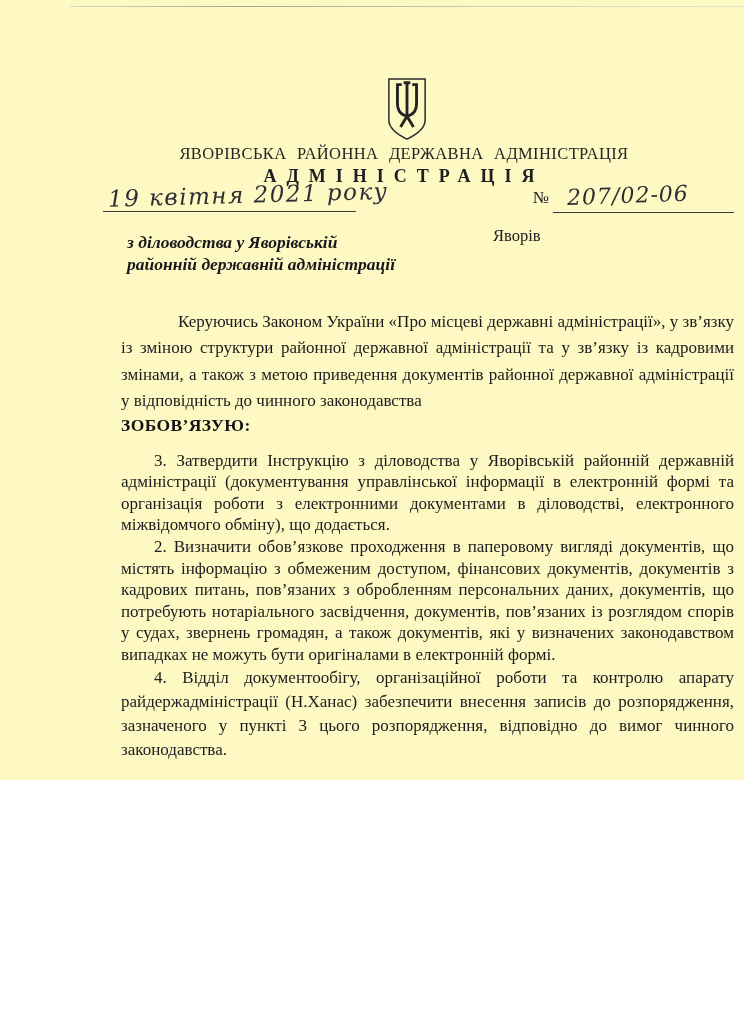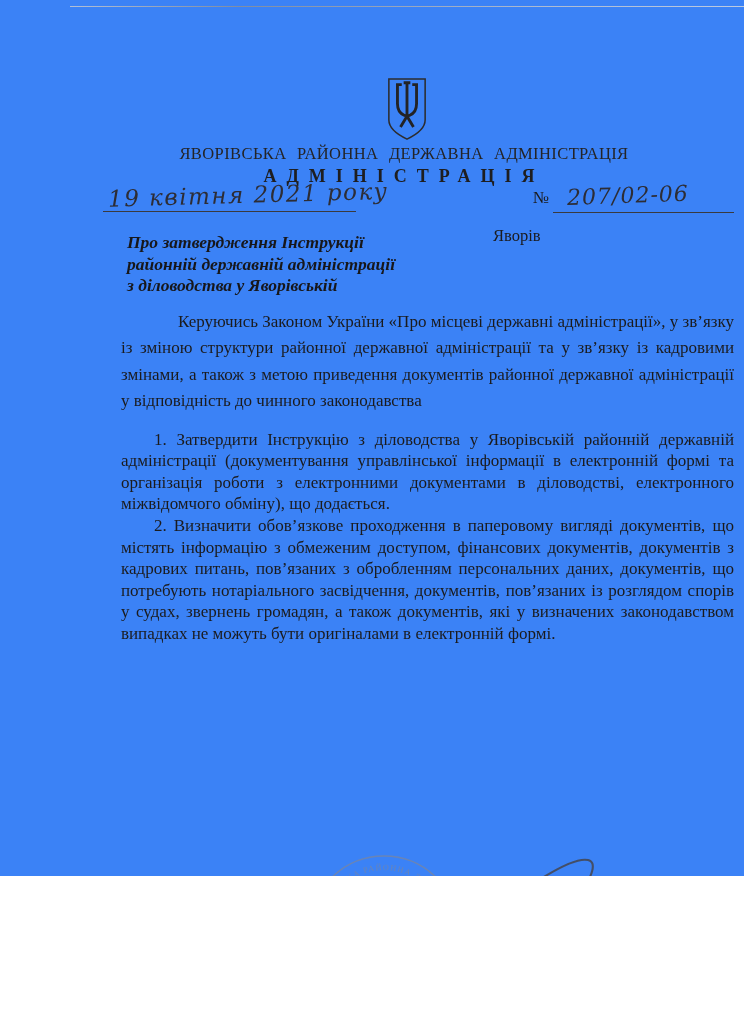--- a/index.html
+++ b/index.html
@@ -1,18 +1,18 @@
 <!DOCTYPE html>
 <html><head>
 <meta charset="utf-8">
 <style>
   html,body{margin:0;padding:0;background:#ffffff;}
   .page{
-    position:relative;width:744px;height:876px;margin:0 auto;
-    background:#3b82f6;overflow:hidden;
+    position:relative;width:744px;height:780px;margin:0 auto;
+    background:#fef9c3;overflow:hidden;
     font-family:"Liberation Serif", serif;color:#1b1b1d;
   }
   .scan-line-top{
     position:absolute;top:6px;left:70px;right:0;height:1px;
     background:linear-gradient(to right,#cfcfcf,#8f8f8f 25%,#c9c9c9 70%,#dcdcdc);
     opacity:.8;
   }
   .emblem{position:absolute;left:386px;top:76px;width:42px;height:67px;}
   .org-name{
     position:absolute;left:90px;top:144px;width:628px;text-align:center;
@@ -73,29 +73,30 @@
   <div class="doc-type">АДМІНІСТРАЦІЯ</div>
 
   <div class="hand hand-date">19 квітня 2021 року</div>
   <div class="date-underline"></div>
   <div class="place">Яворів</div>
   <div class="num-label">№</div>
   <div class="hand hand-number">207/02-06</div>
   <div class="num-underline"></div>
 
   <div class="subject">
-    <div>Про затвердження Інструкції</div>
+    <div>з діловодства у Яворівській</div>
     <div>районній державній адміністрації</div>
-    <div>з діловодства у Яворівській</div>
   </div>
 
   <div class="body-flow">
     <p class="preamble">Керуючись Законом України «Про місцеві державні адміністрації», у зв’язку із зміною структури районної державної адміністрації та у зв’язку із кадровими змінами, а також з метою приведення документів районної державної адміністрації у відповідність до чинного законодавства</p>
-    <p class="item item-1">1. Затвердити Інструкцію з діловодства у Яворівській районній державній адміністрації (документування управлінської інформації в електронній формі та організація роботи з електронними документами в діловодстві, електронного міжвідомчого обміну), що додається.</p>
+    <p class="directive-heading">ЗОБОВ’ЯЗУЮ:</p>
+    <p class="item item-1">3. Затвердити Інструкцію з діловодства у Яворівській районній державній адміністрації (документування управлінської інформації в електронній формі та організація роботи з електронними документами в діловодстві, електронного міжвідомчого обміну), що додається.</p>
     <p class="item item-2">2. Визначити обов’язкове проходження в паперовому вигляді документів, що містять інформацію з обмеженим доступом, фінансових документів, документів з кадрових питань, пов’язаних з обробленням персональних даних, документів, що потребують нотаріального засвідчення, документів, пов’язаних із розглядом спорів у судах, звернень громадян, а також документів, які у визначених законодавством випадках не можуть бути оригіналами в електронній формі.</p>
+    <p class="item item-4">4. Відділ документообігу, організаційної роботи та контролю апарату райдержадміністрації (Н.Ханас) забезпечити внесення записів до розпорядження, зазначеного у пункті 3 цього розпорядження, відповідно до вимог чинного законодавства.</p>
   </div>
 
   <div class="sig-title">Перший заступник голови</div>
   <div class="sig-name">З. МІРИЛО</div>
 
   <svg class="stamp" viewBox="0 0 156 156">
     <defs>
       <path id="ringCW60" d="M78,78 m-60,0 a60,60 0 1,1 120,0 a60,60 0 1,1 -120,0"></path>
       <path id="ringCW47" d="M78,78 m-47,0 a47,47 0 1,1 94,0 a47,47 0 1,1 -94,0"></path>
       <path id="ringCCW57" d="M78,78 m-57,0 a57,57 0 1,0 114,0 a57,57 0 1,0 -114,0"></path>

